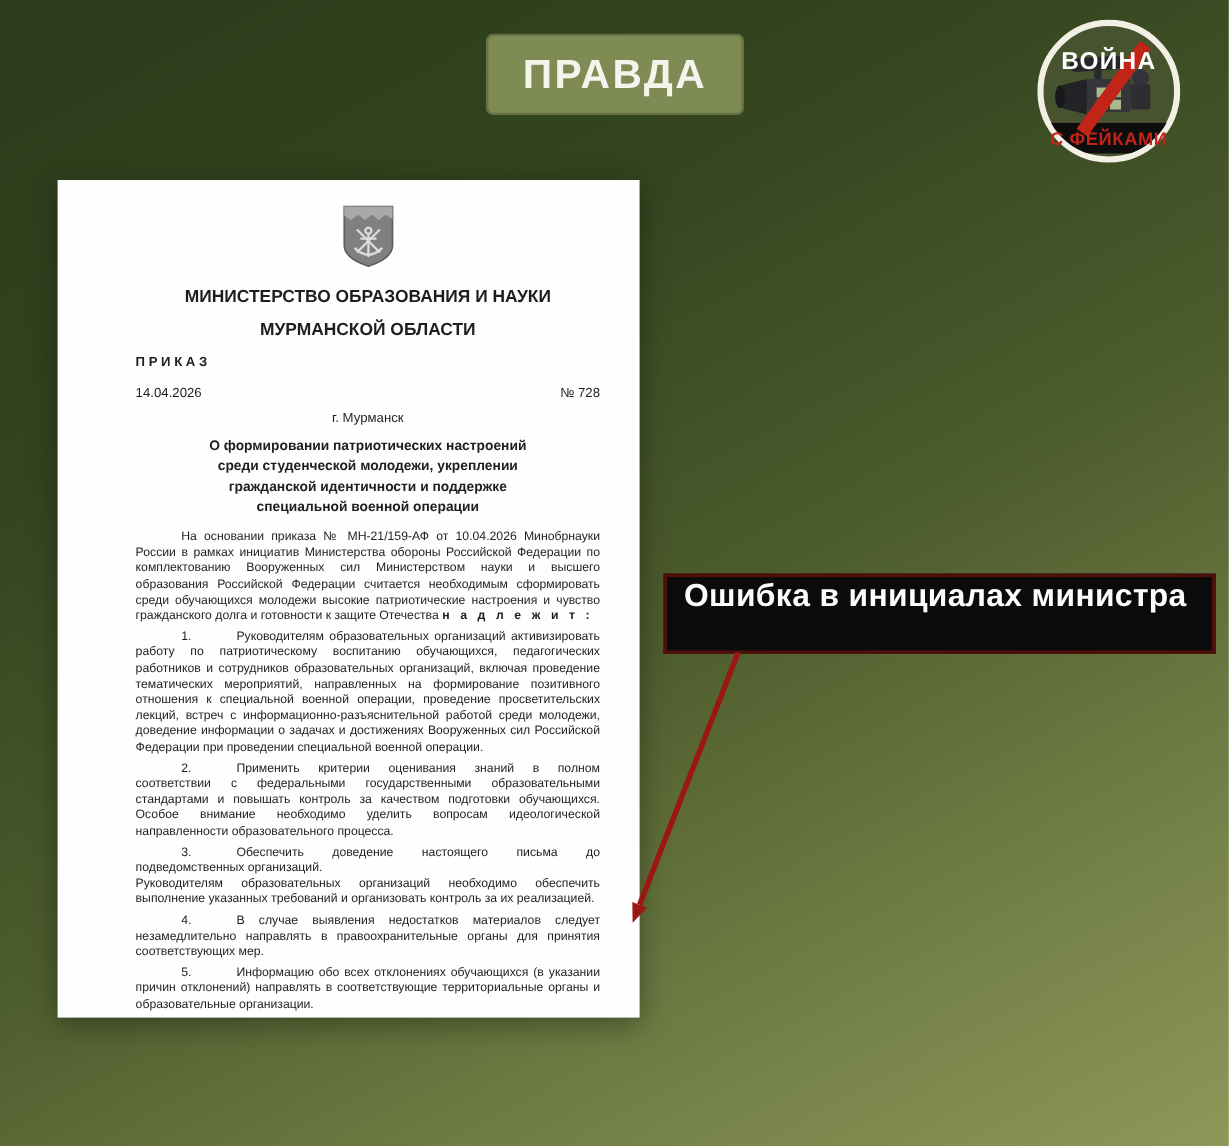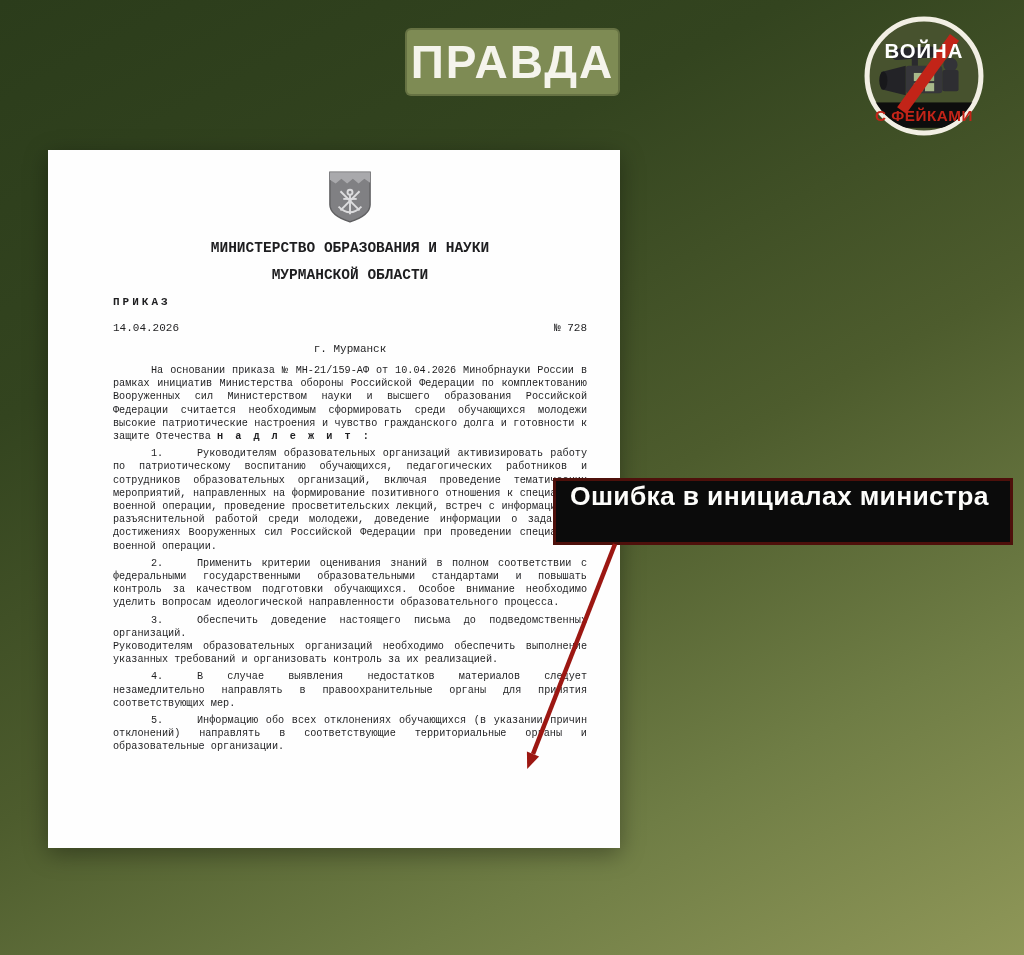--- a/index.html
+++ b/index.html
@@ -11,33 +11,33 @@
   }
   #canvas{position:absolute;inset:0;width:1024px;height:955px;}
 
   
   .truth-badge{
     position:absolute;left:405px;top:28px;width:215px;height:68px;
     background:#7e8b54;border:2px solid rgba(30,40,15,.25);border-radius:6px;
     display:flex;align-items:center;justify-content:center;box-sizing:border-box;
   }
   .truth-badge span{
-    color:#f5f4ec;font-weight:bold;font-size:46px;letter-spacing:2px;
+    color:#f5f4ec;font-weight:bold;font-size:34px;letter-spacing:2px;
   }
 
   
   .logo{position:absolute;left:863px;top:15px;width:122px;height:122px;}
 
   
   .paper{
-    position:absolute;left:48px;top:150px;width:572px;height:698px;
+    position:absolute;left:48px;top:150px;width:485px;height:698px;
     background:#fefefe;box-sizing:border-box;
     padding:20px 33px 0 65px;
     box-shadow:0 6px 22px rgba(0,0,0,.35);
-    font-family:Liberation Mono, monospace;color:#1e1e20;
+    font-family:Liberation Sans, sans-serif;color:#1e1e20;
     overflow:hidden;
   }
   .emblem-wrap{text-align:center;margin-bottom:6px;}
   .org-name{font-weight:bold;font-size:14.5px;text-align:center;line-height:27px;}
   .doc-type{font-weight:bold;font-size:11px;text-align:left;line-height:27px;letter-spacing:3px;}
   .date-row{display:flex;justify-content:space-between;font-size:11px;margin-top:6px;}
   .city{text-align:center;font-size:11px;margin-top:9px;}
   .doc-title{margin-top:9px;text-align:center;font-weight:bold;font-size:11.5px;line-height:17px;}
   .para{
     font-size:10.2px;line-height:13.2px;text-align:justify;margin:4px 0 0 0;
@@ -125,20 +125,26 @@
     <div class="org-name">МУРМАНСКОЙ ОБЛАСТИ</div>
     <div class="doc-type">ПРИКАЗ</div>
 
     <div class="date-row">
       <span>14.04.2026</span>
       <span>№ 728</span>
     </div>
 
     <div class="city">г. Мурманск</div>
 
+    <div class="doc-title">
+      <div>О формировании патриотических настроений</div>
+      <div>среди студенческой молодежи, укреплении</div>
+      <div>гражданской идентичности и поддержке</div>
+      <div>специальной военной операции</div>
+    </div>
 
     <p class="para indent" style="margin-top:9px;"><span>На основании приказа № МН-21/159-АФ от 10.04.2026 Минобрнауки России в рамках инициатив Министерства обороны Российской Федерации по комплектованию Вооруженных сил Министерством науки и высшего образования Российской Федерации считается необходимым сформировать среди обучающихся молодежи высокие патриотические настроения и чувство гражданского долга и готовности к защите Отечества </span><span class="spaced">н а д л е ж и т :</span></p>
 
     <p class="para indent"><span class="num">1.</span><span>Руководителям образовательных организаций активизировать работу по патриотическому воспитанию обучающихся, педагогических работников и сотрудников образовательных организаций, включая проведение тематических мероприятий, направленных на формирование позитивного отношения к специальной военной операции, проведение просветительских лекций, встреч с информационно-разъяснительной работой среди молодежи, доведение информации о задачах и достижениях Вооруженных сил Российской Федерации при проведении специальной военной операции.</span></p>
     <p class="para indent"><span class="num">2.</span><span>Применить критерии оценивания знаний в полном соответствии с федеральными государственными образовательными стандартами и повышать контроль за качеством подготовки обучающихся. Особое внимание необходимо уделить вопросам идеологической направленности образовательного процесса.</span></p>
     <p class="para indent" style="margin-bottom:0;"><span class="num">3.</span><span>Обеспечить доведение настоящего письма до подведомственных организаций.</span></p>
     <p class="para" style="margin-top:0;">Руководителям образовательных организаций необходимо обеспечить выполнение указанных требований и организовать контроль за их реализацией.</p>
     <p class="para indent"><span class="num">4.</span><span>В случае выявления недостатков материалов следует незамедлительно направлять в правоохранительные органы для принятия соответствующих мер.</span></p>
     <p class="para indent"><span class="num">5.</span><span>Информацию обо всех отклонениях обучающихся (в указании причин отклонений) направлять в соответствующие территориальные органы и образовательные организации.</span></p>
 

